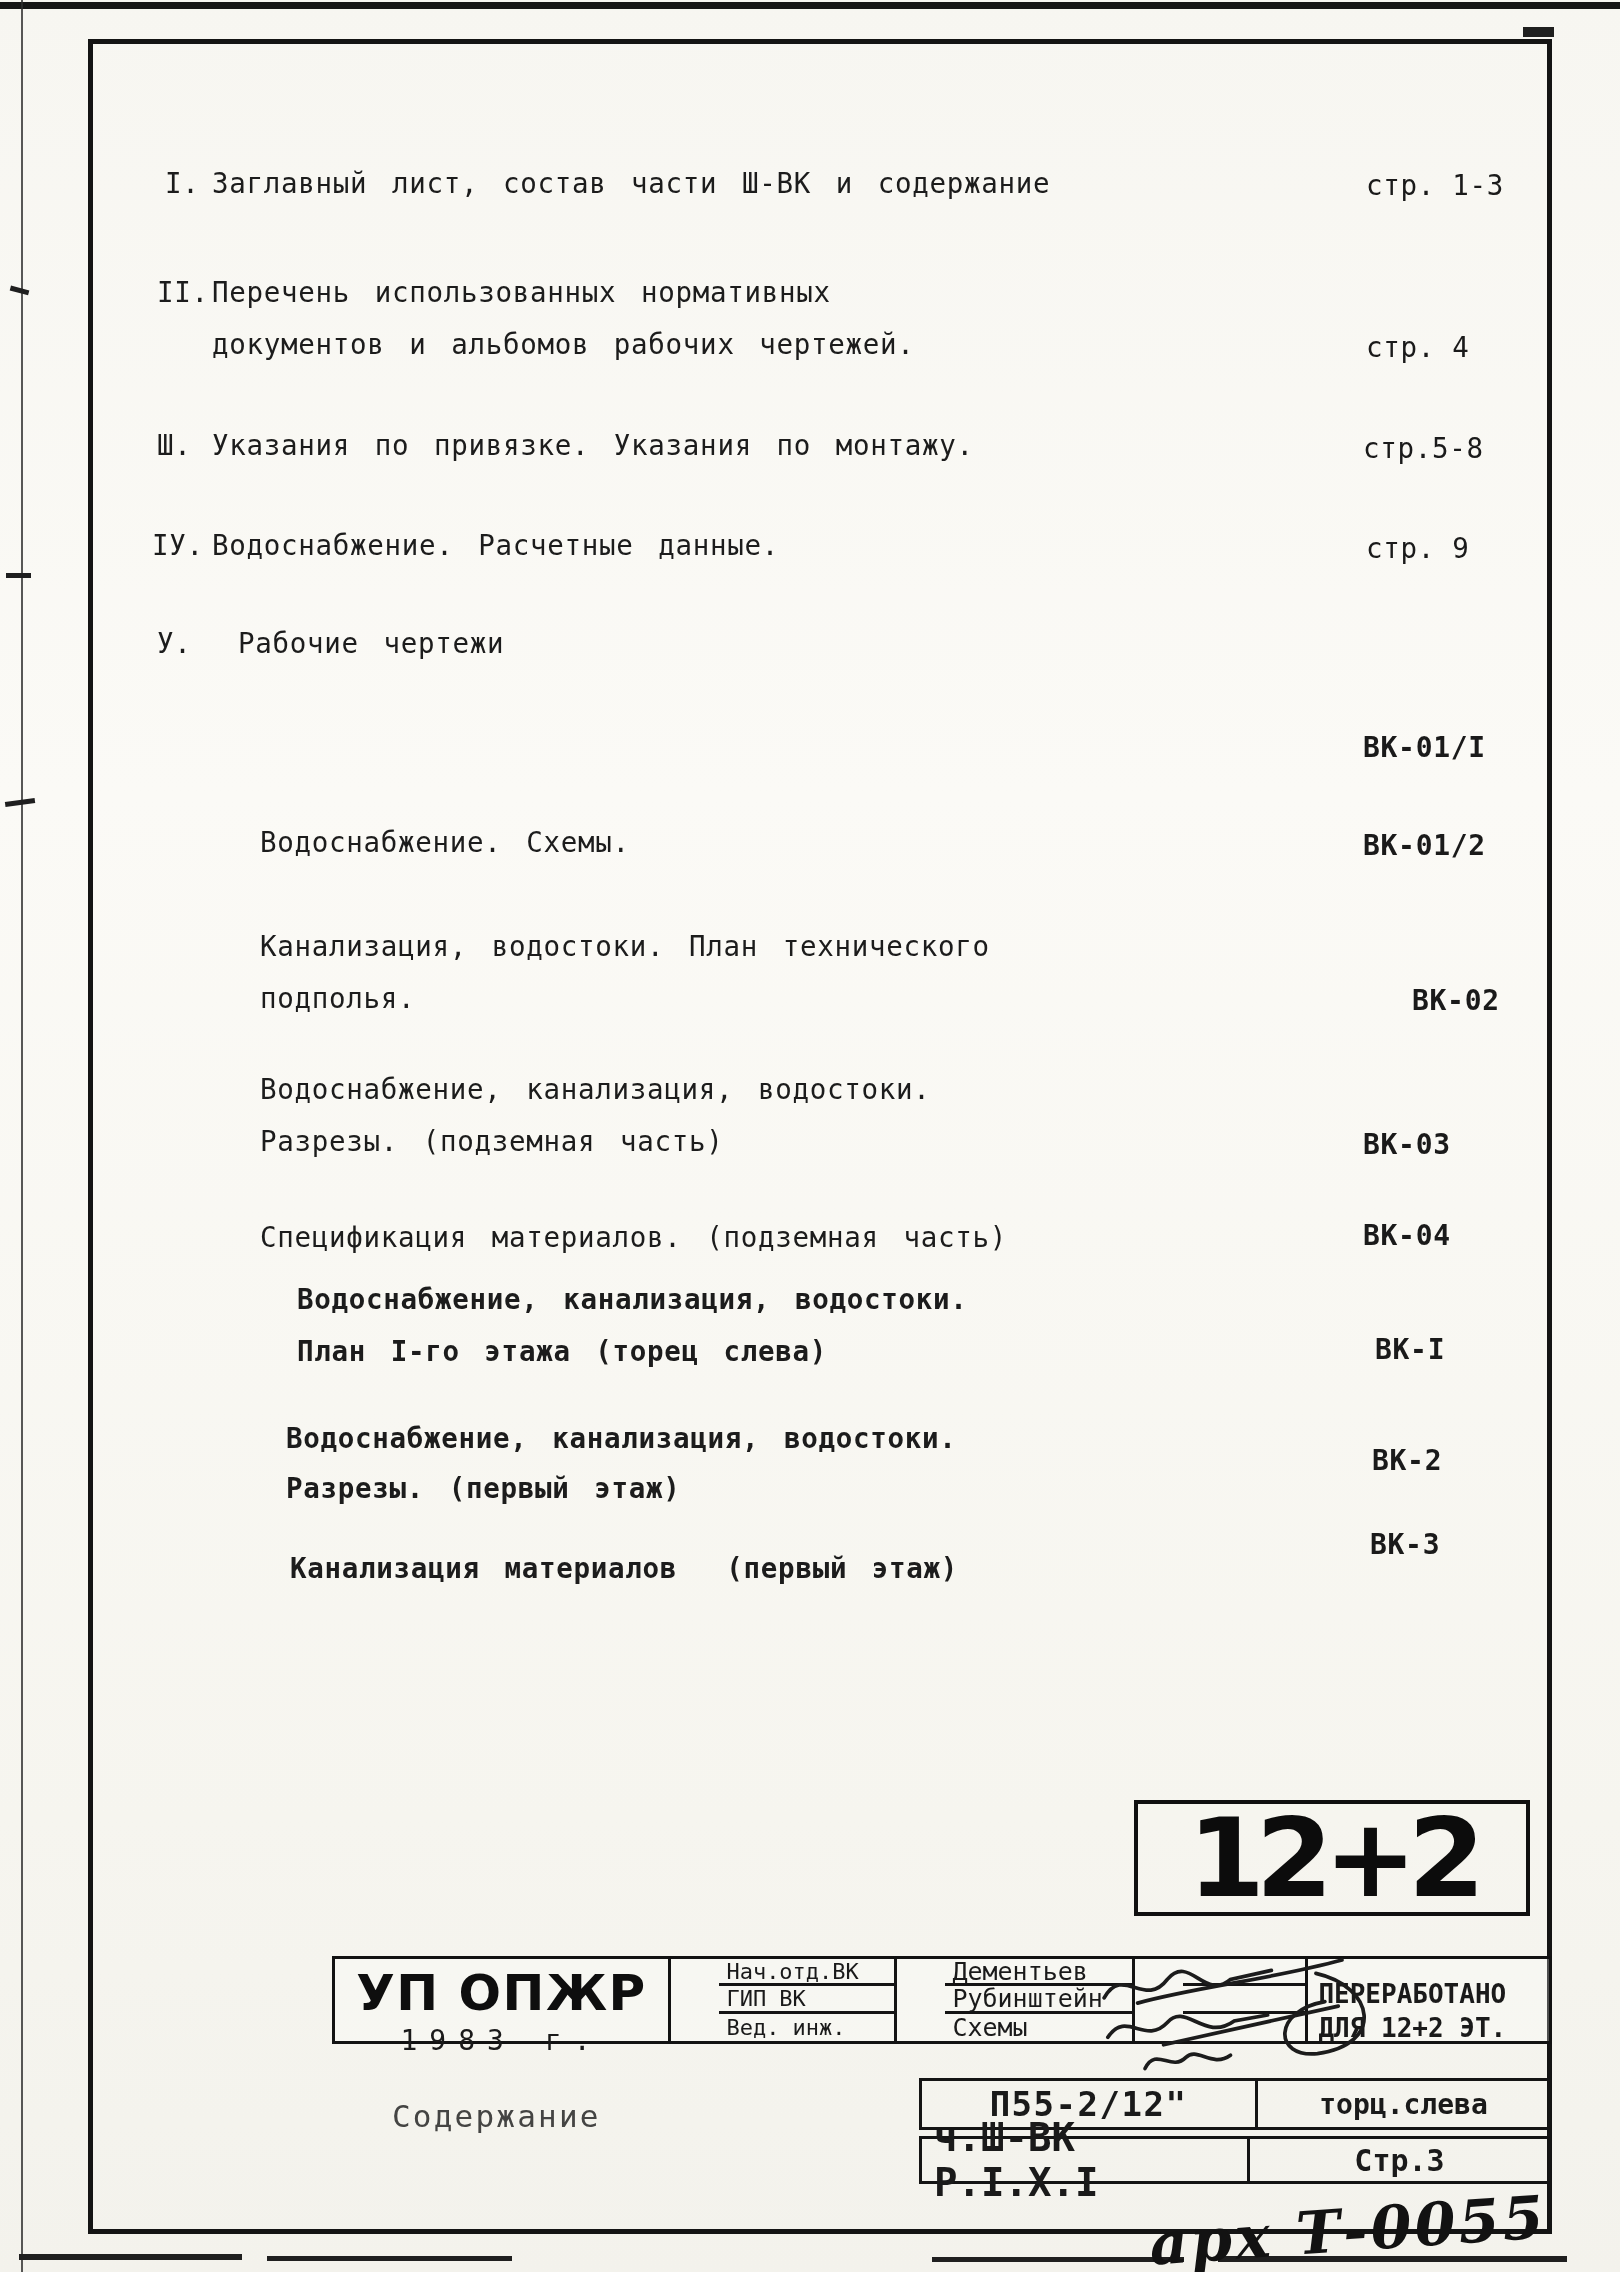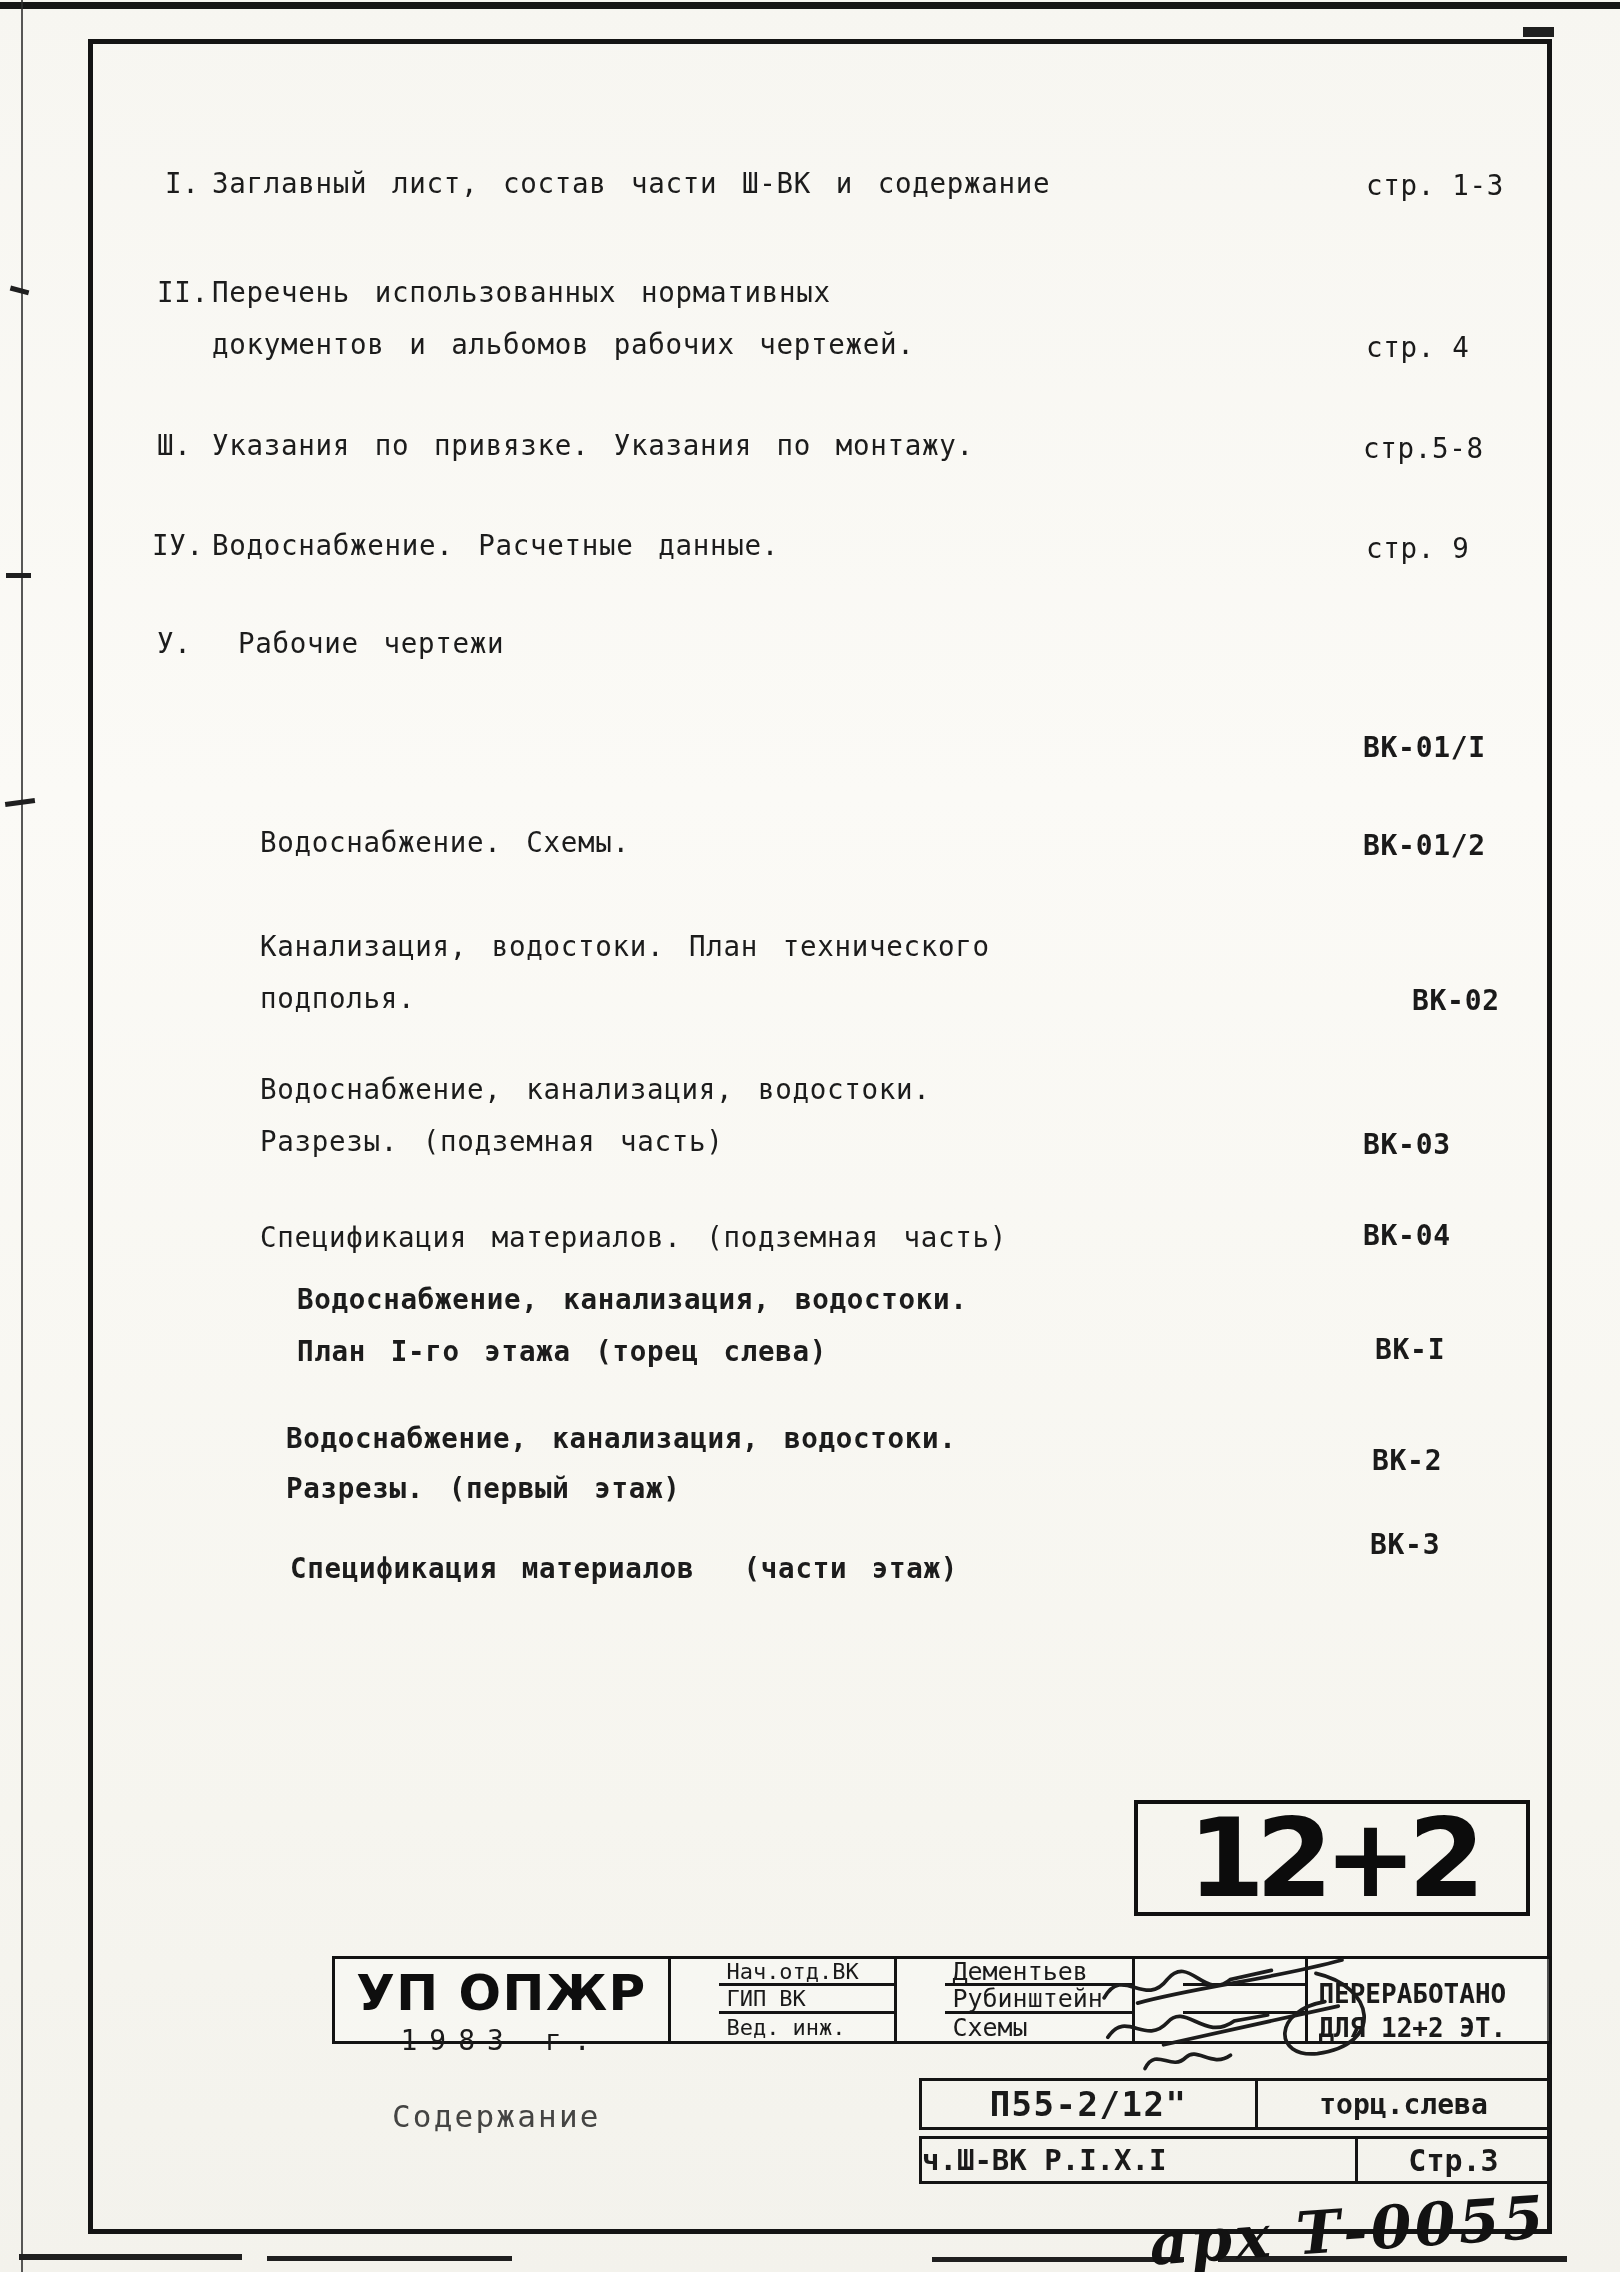--- a/index.html
+++ b/index.html
@@ -32,21 +32,21 @@
   .cell.role { font-size:22px; }
   .cell.name { font-size:25px; }
   .cell.sig  { border-right:none; }
   .cell.lastrow { border-bottom:none; }
   .tb-note { width:244px; border-left:3.7px solid #121212; padding:19.3px 9px 0 10.4px; font-size:26px; font-weight:bold; line-height:1.3; }
   .sig-svg { position:absolute; left:1093px; top:1957px; width:327px; height:119px; overflow:visible; pointer-events:none; }
   .box1 { position:absolute; left:919px; top:2078px; width:633px; height:52px; border:3px solid #141414; display:flex; }
   .box1-l { width:336px; border-right:3px solid #141414; display:flex; align-items:center; justify-content:center; font-size:34px; font-weight:bold; letter-spacing:1.5px; }
   .box1-r { flex:1; display:flex; align-items:center; justify-content:center; font-size:28px; font-weight:bold; }
   .box2 { position:absolute; left:919px; top:2136px; width:633px; height:48px; border:3px solid #141414; display:flex; }
-  .box2-l { width:436px; border-right:3px solid #141414; display:flex; align-items:center; font-size:29px; font-weight:bold; }
+  .box2-l { width:328px; border-right:3px solid #141414; display:flex; align-items:center; padding-left:12px; font-size:39px; font-weight:bold; }
   .box2-r { flex:1; display:flex; align-items:center; justify-content:center; font-size:30px; font-weight:bold; }
   .doc-title { position:absolute; left:392px; top:2098px; font-size:31px; letter-spacing:2.2px; word-spacing:6px; color:#262626; opacity:.85; }
   .handwritten {
     position:absolute; left:1149px; top:2196px; font-family:"DejaVu Serif", serif;
     font-style:italic; font-weight:bold; font-size:59px; letter-spacing:3px;
     color:#121212; transform:rotate(-4deg); white-space:pre;
   }
 </style>
 </head>
 <body>
@@ -103,21 +103,21 @@
   <div class="abs code" style="left:1363px;top:1219px">ВК-04</div>
 
   <div class="abs t b" style="left:297px;top:1283px">Водоснабжение, канализация, водостоки.</div>
   <div class="abs t b" style="left:297px;top:1335px">План I-го этажа (торец слева)</div>
   <div class="abs code" style="left:1375px;top:1333px">ВК-I</div>
 
   <div class="abs t b" style="left:286px;top:1422px">Водоснабжение, канализация, водостоки.</div>
   <div class="abs t b" style="left:286px;top:1472px">Разрезы. (первый этаж)</div>
   <div class="abs code" style="left:1372px;top:1444px">ВК-2</div>
 
-  <div class="abs t b" style="left:290px;top:1552px">Спецификация материалов  (части этаж)</div>
+  <div class="abs t b" style="left:290px;top:1552px">Канализация материалов  (первый этаж)</div>
   <div class="abs code" style="left:1370px;top:1528px">ВК-3</div>
 
   <div class="stamp-box">
     <div class="stamp-text">12+2</div>
   </div>
 
   <div class="tb-main">
     <div class="tb-org">
       <div class="tb-org-name">УП ОПЖР</div>
       <div class="tb-org-year">1983 г.</div>

